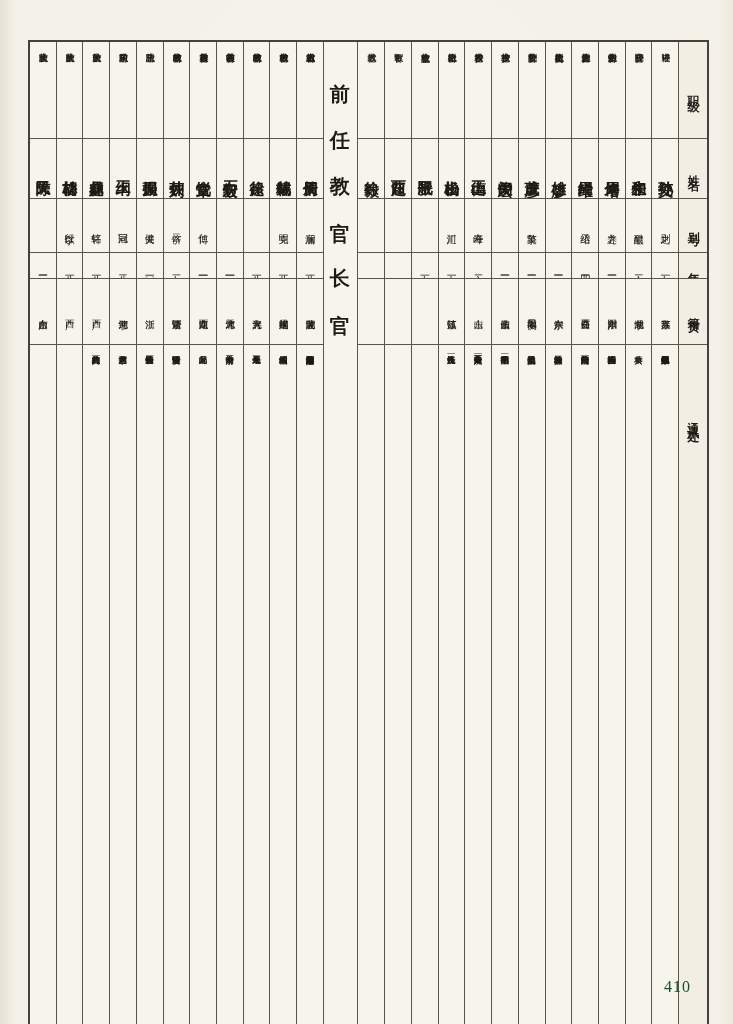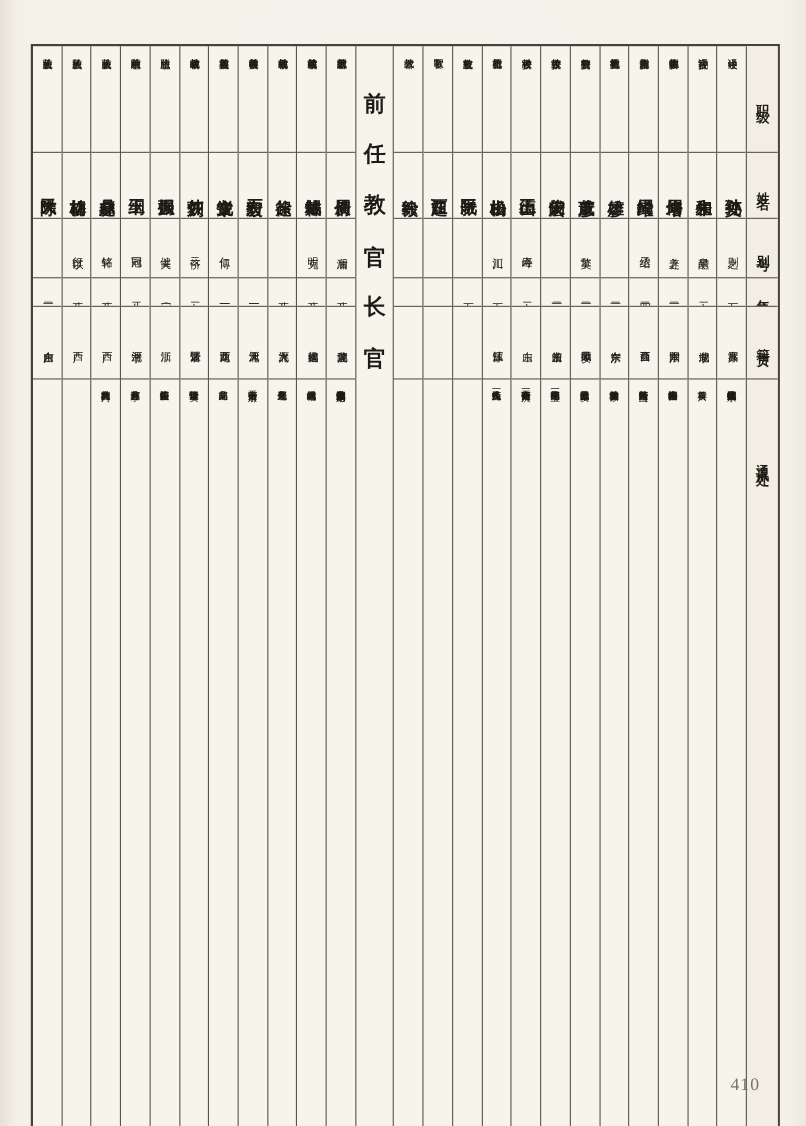--- a/index.html
+++ b/index.html
@@ -46,21 +46,21 @@
   .t0 .age-cell{height:26px}
   .t0 .origin-cell{height:66px}
   .t0 .address-cell{height:146px}
   .section-label{
     writing-mode:vertical-rl;text-orientation:upright;
     height:100%;width:100%;
     display:flex;align-items:center;justify-content:flex-start;
     font-size:20px;font-weight:700;padding-top:26px;
   }
   .t0 .section-label{letter-spacing:46px}
-  .page-number{position:absolute;right:42px;bottom:28px;font-size:16px;letter-spacing:1px;color:#737373}
+  .page-number{position:absolute;right:42px;bottom:28px;font-size:16px;letter-spacing:1px;color:#14532d}
 </style>
 </head>
 <body>
 
 <div class="page">
   <div class="rtable t0">
       <div class="col header-col">
         <div class="cell hdr rank-cell">职级</div>
         <div class="cell hdr name-cell">姓名</div>
         <div class="cell hdr alias-cell">别号</div>

